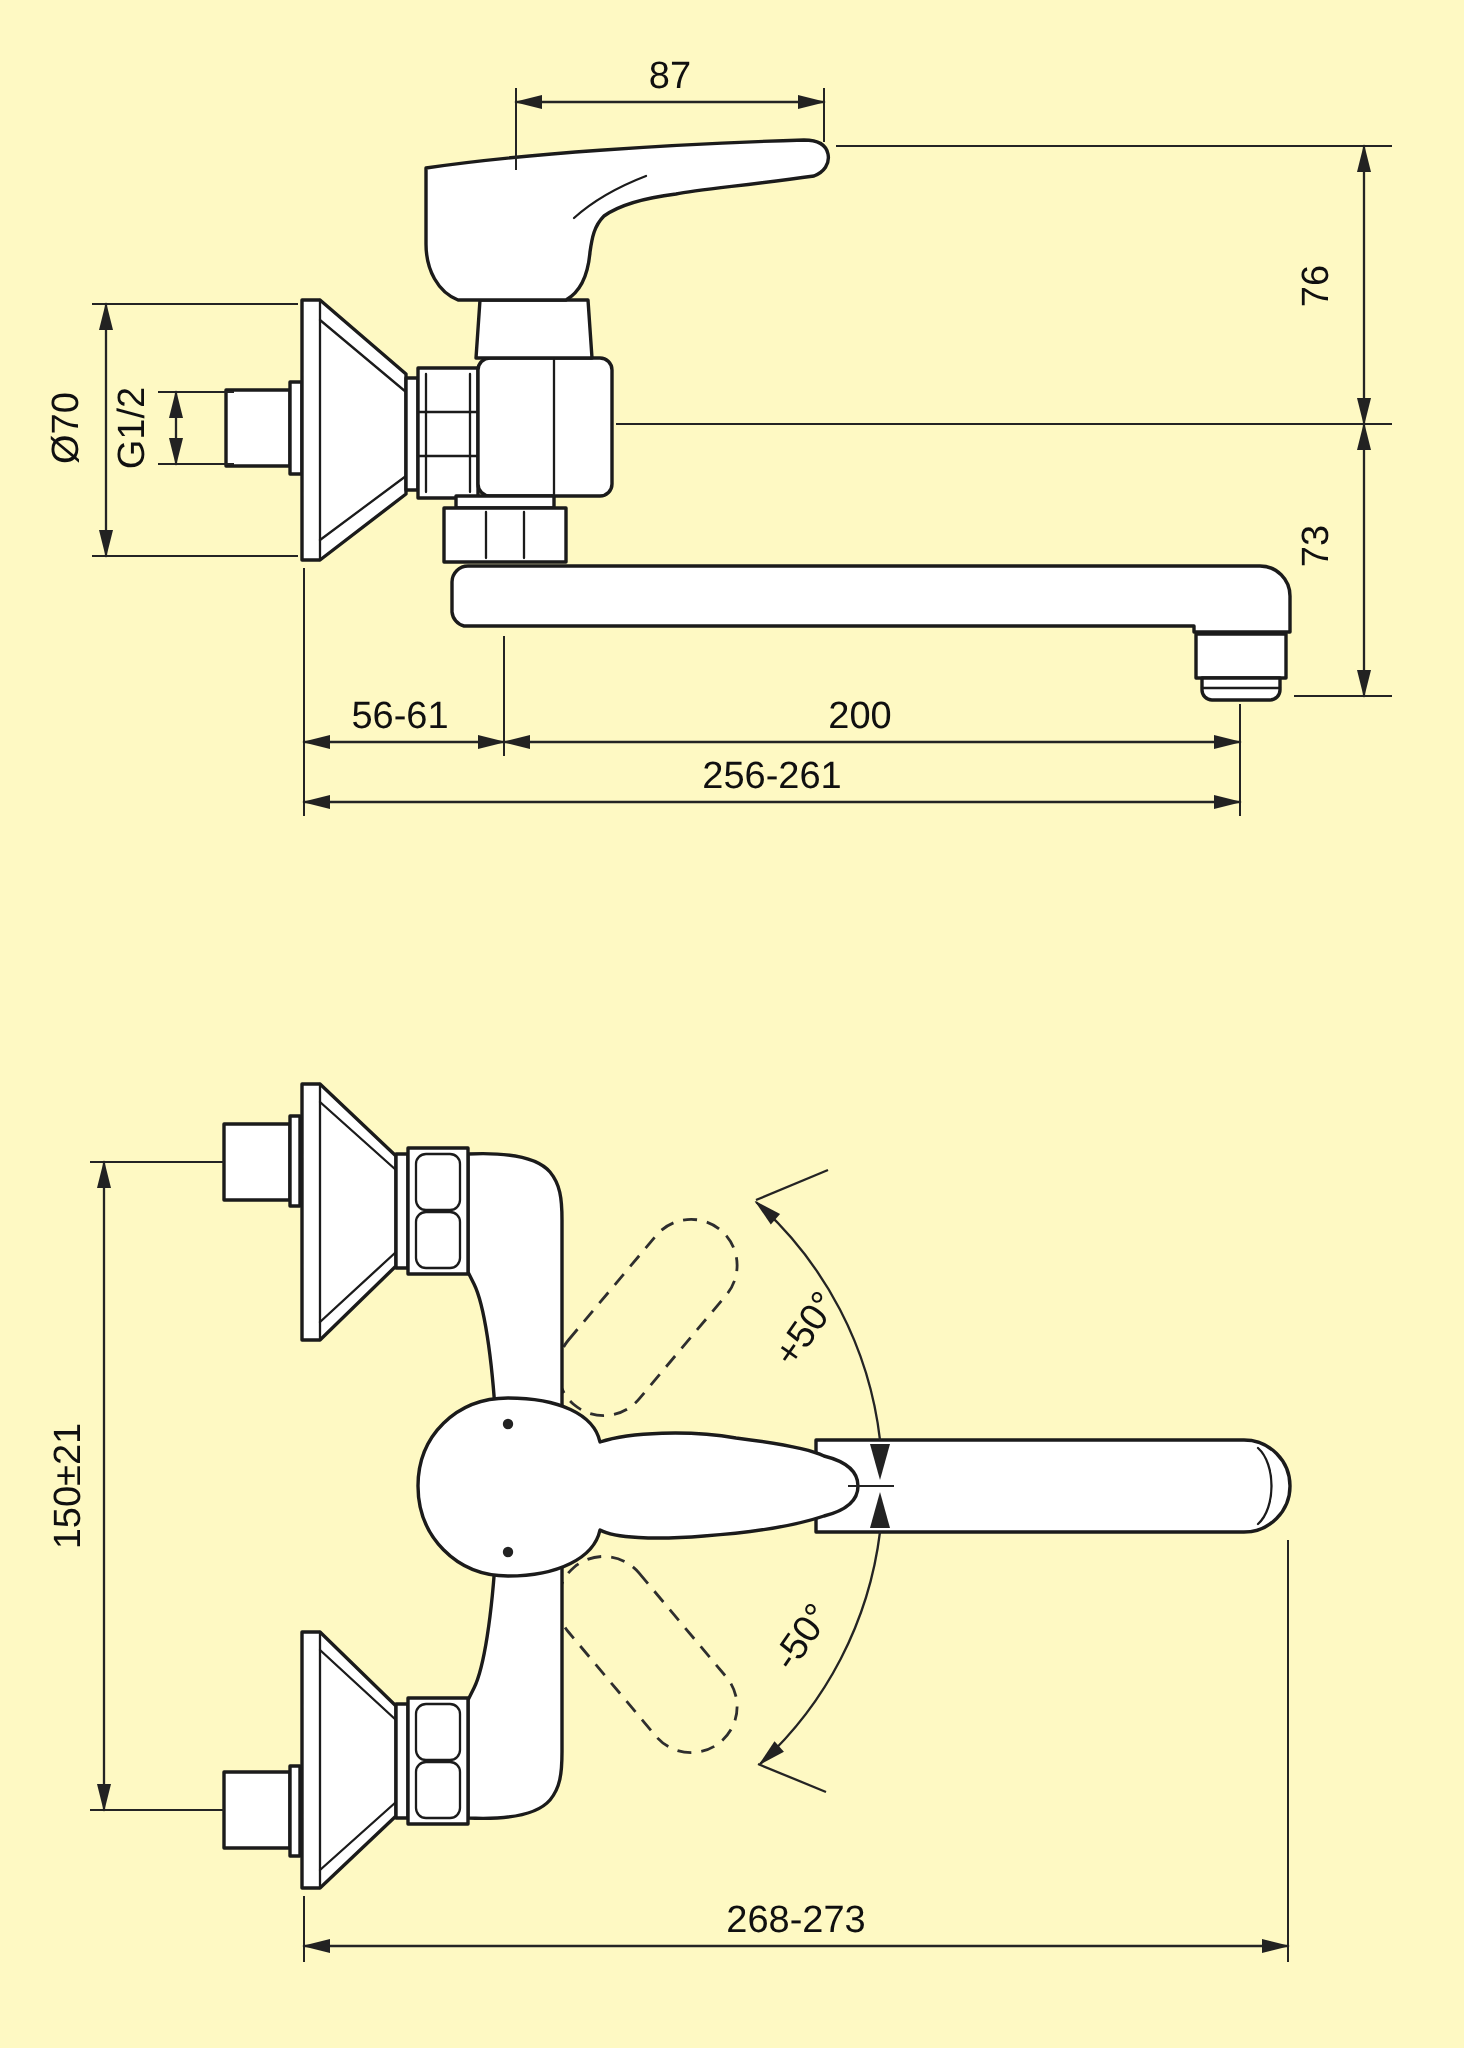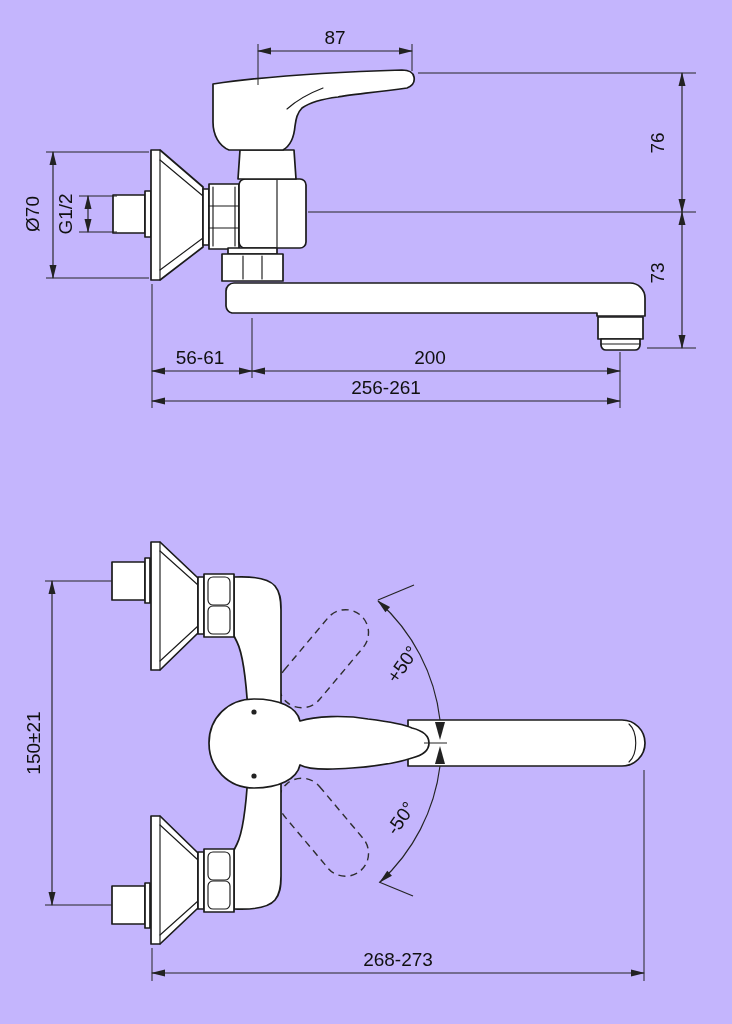--- a/index.html
+++ b/index.html
@@ -1,16 +1,16 @@
 <!DOCTYPE html>
 <html><head>
 <meta charset="utf-8">
 <style>
   html,body{margin:0;padding:0;background:#ffffff;}
-  .stage{position:relative;width:732px;height:1024px;background:#c4b5fd;overflow:hidden;}
+  .stage{position:relative;width:732px;height:1024px;background:#fef9c3;overflow:hidden;}
   svg{display:block;}
   .part{fill:#ffffff;stroke:#1b1b1b;stroke-width:1.7;stroke-linejoin:round;stroke-linecap:round;}
   .detail{fill:none;stroke:#1b1b1b;stroke-width:1.15;stroke-linecap:round;}
   .dim{fill:none;stroke:#242424;stroke-width:1.15;}
   .ext{fill:none;stroke:#242424;stroke-width:1;}
   .dash{fill:none;stroke:#2e2e2e;stroke-width:1.4;stroke-dasharray:7 5;}
   .lbl{font-family:"Liberation Sans","DejaVu Sans",sans-serif;font-size:19px;fill:#101010;}
   .arrfill{fill:#222222;stroke:none;}
 </style>
 </head>

